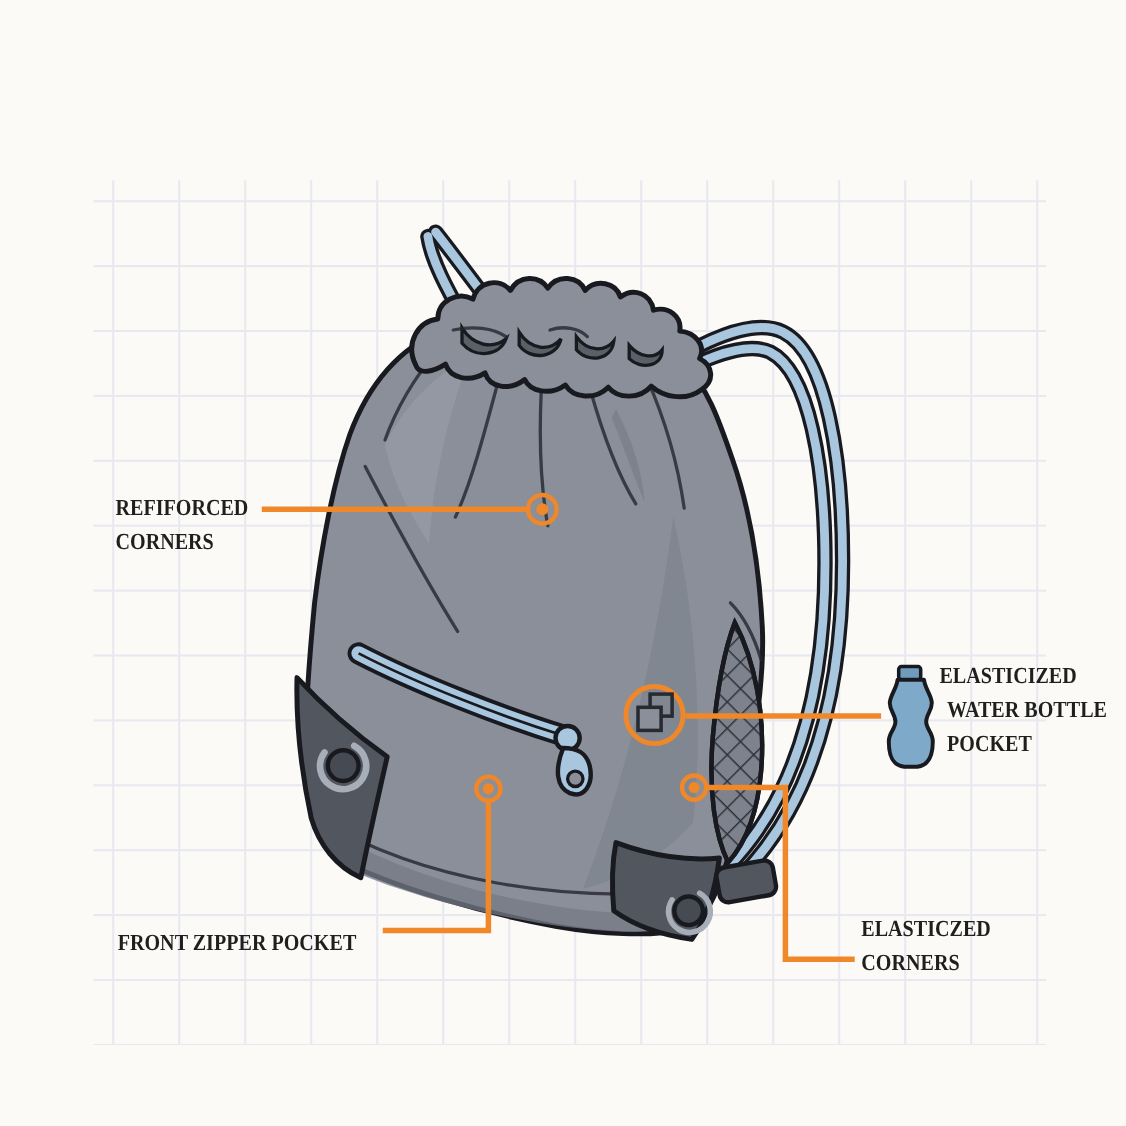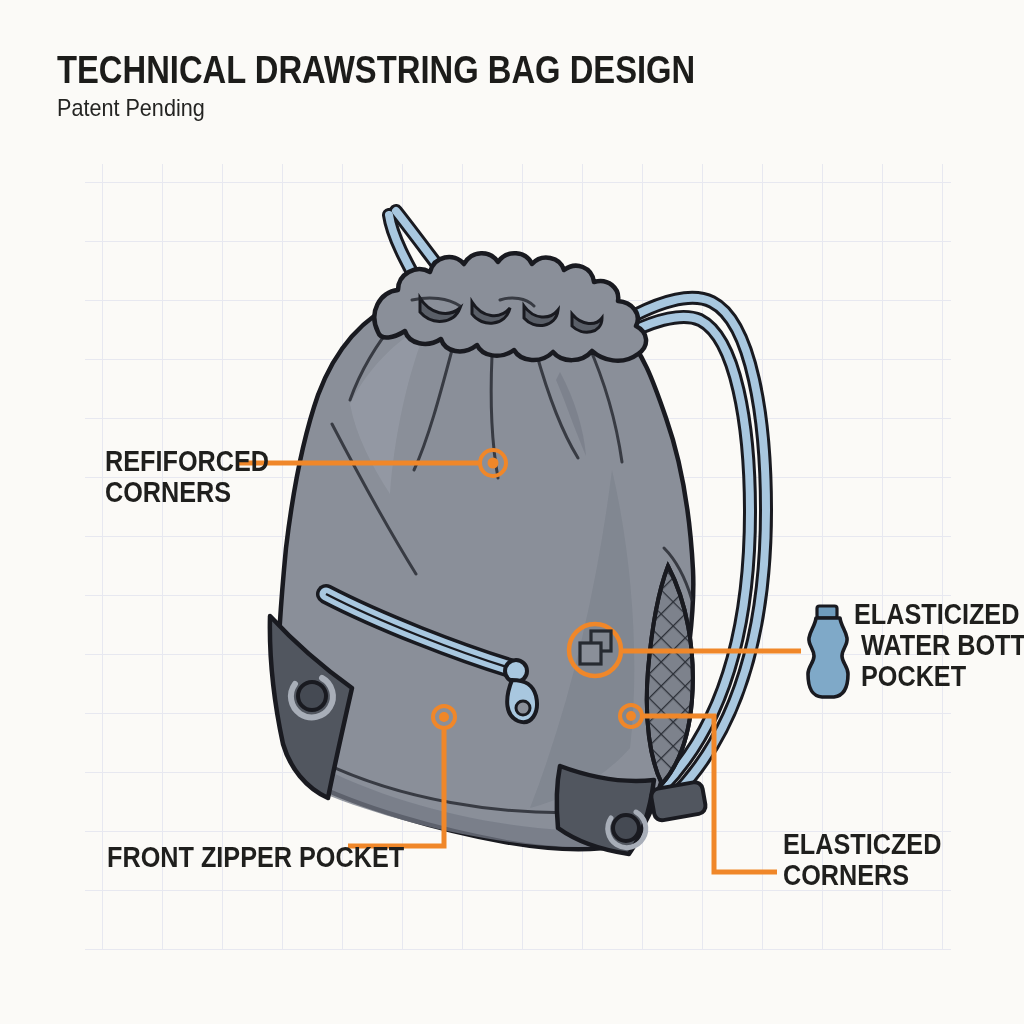--- a/index.html
+++ b/index.html
@@ -20,21 +20,21 @@
     background-size:60px 59px;background-position:17px 18px;}
 
   .titleblock{position:absolute;left:57px;top:50px;}
   .title{font-weight:bold;font-size:39px;color:#1c1c1a;letter-spacing:0;
     transform:scaleX(.84);transform-origin:left top;display:inline-block;white-space:nowrap;line-height:1.05;}
   .subtitle{font-size:24px;color:#242422;margin-top:3px;
     transform:scaleX(.9);transform-origin:left top;display:inline-block;white-space:nowrap;}
 
   svg.art{position:absolute;inset:0;}
 
-  .callout{position:absolute;color:var(--text);font-weight:bold;font-size:29px;line-height:31px;}
+  .callout{position:absolute;color:var(--text);font-weight:bold;font-size:21px;line-height:31px;font-family:Liberation Serif, serif;}
   .callout .ln{transform:scaleX(.87);transform-origin:left top;white-space:nowrap;}
   .callout .indent{padding-left:8px;}
 
   
   .ink{stroke:var(--ink);}
   .bagfill{fill:var(--bag_body);}
   .panel{fill:var(--panel_dark);}
   .cord-under{fill:none;stroke:var(--ink);stroke-width:14;stroke-linecap:round;}
   .cord-over{fill:none;stroke:var(--cord_blue);stroke-width:8;stroke-linecap:round;}
   .crease{fill:none;stroke:#23262d;stroke-width:3;opacity:.8;stroke-linecap:round;}
@@ -42,24 +42,20 @@
   .accent-ring{stroke:var(--accent);fill:none;}
   .accent-dot{fill:var(--accent);}
 </style>
 </head>
 <body>
 
 <div class="stage">
 
   <div class="grid"></div>
 
-  <div class="titleblock">
-    <div class="title">TECHNICAL DRAWSTRING BAG DESIGN</div><br>
-    <div class="subtitle">Patent Pending</div>
-  </div>
 
   <svg class="art" viewBox="0 0 1024 1024">
     <defs>
       <pattern id="meshPat" width="17" height="17" patternUnits="userSpaceOnUse" patternTransform="rotate(45 0 0)">
         <path d="M0 0 H17 M0 0 V17" stroke="#2c3038" stroke-width="2.6" fill="none"></path>
       </pattern>
     </defs>
 
     <g>
       <path class="cord-under" d="M612 328 C658 300,692 292,712 302 C752 322,766 420,766 510 C766 610,748 722,672 798"></path>

